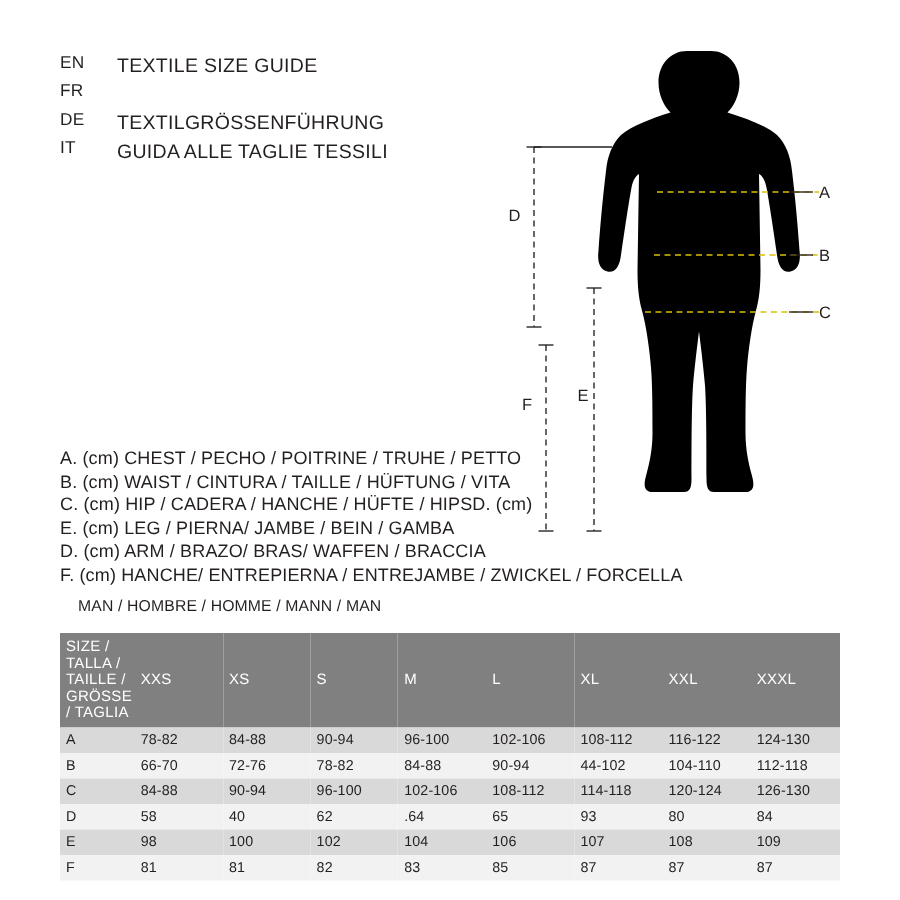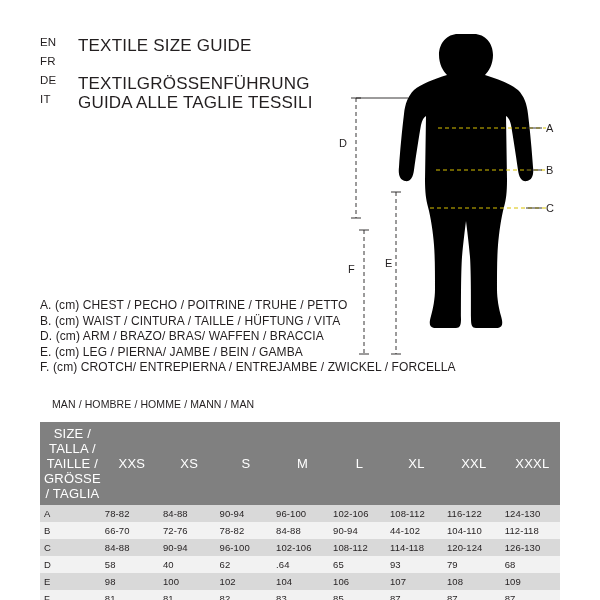--- a/index.html
+++ b/index.html
@@ -32,21 +32,21 @@
     align-items: flex-start;
     margin-bottom: 2px;
     height: 17px;
   }
   .lang-code {
     width: 38px;
     font-size: 11.5px;
     letter-spacing: 0.2px;
   }
   .lang-title {
-    font-size: 17px;
+    font-size: 13px;
     letter-spacing: 0.2px;
   }
 
   
   .legend {
     position: absolute;
     left: 40px;
     top: 298px;
     width: 330px;
   }
@@ -71,24 +71,23 @@
     top: 422px;
     width: 520px;
     border-collapse: collapse;
     font-size: 9.5px;
   }
   .size-table tr.header-row {
     background: #808080;
     color: #ffffff;
   }
   .size-table tr.header-row td {
-    font-size: 13px;
+    font-size: 10px;
     padding: 4px 0 4px 4px;
     letter-spacing: 0.2px;
-    text-align: center;
   }
   .size-table td {
     padding: 3px 0 3px 4px;
     vertical-align: middle;
     letter-spacing: 0.1px;
   }
   .size-table tr.band-dark {
     background: #d9d9d9;
   }
   .size-table tr.band-light {
@@ -223,23 +222,24 @@
         <line x1="29" y1="210" x2="39" y2="210"></line>
         <line x1="29" y1="334" x2="39" y2="334"></line>
       </g>
       <text class="dimletter" x="18" y="253">F</text>
     </svg>
   </div>
 
   <div class="legend">
     <div class="legend-line">A. (cm) CHEST / PECHO / POITRINE / TRUHE / PETTO</div>
     <div class="legend-line">B. (cm) WAIST / CINTURA / TAILLE / HÜFTUNG / VITA</div>
+    <div class="legend-line">C. (cm) HIP / CADERA / HANCHE / HÜFTE / HIPSD. (cm)</div>
+    <div class="legend-line">E. (cm) LEG / PIERNA/ JAMBE / BEIN / GAMBA</div>
     <div class="legend-line">D. (cm) ARM / BRAZO/ BRAS/ WAFFEN / BRACCIA</div>
-    <div class="legend-line">E. (cm) LEG / PIERNA/ JAMBE / BEIN / GAMBA</div>
-    <div class="legend-line">F. (cm) CROTCH/ ENTREPIERNA / ENTREJAMBE / ZWICKEL / FORCELLA</div>
+    <div class="legend-line">F. (cm) HANCHE/ ENTREPIERNA / ENTREJAMBE / ZWICKEL / FORCELLA</div>
   </div>
 
   <div class="legend-man">MAN / HOMBRE / HOMME / MANN / MAN</div>
 
   <table class="size-table">
     <tbody>
       <tr class="header-row">
         <td class="col-label">SIZE / TALLA / TAILLE / GRÖSSE / TAGLIA</td>
         <td class="col-v">XXS</td>
         <td class="col-v">XS</td>
@@ -288,22 +288,22 @@
       </tr>
 
       <tr class="band-light">
         <td>D</td>
         <td>58</td>
         <td>40</td>
         <td>62</td>
         <td>.64</td>
         <td>65</td>
         <td>93</td>
-        <td>79</td>
-        <td>68</td>
+        <td>80</td>
+        <td>84</td>
       </tr>
 
       <tr class="band-dark">
         <td>E</td>
         <td>98</td>
         <td>100</td>
         <td>102</td>
         <td>104</td>
         <td>106</td>
         <td>107</td>

